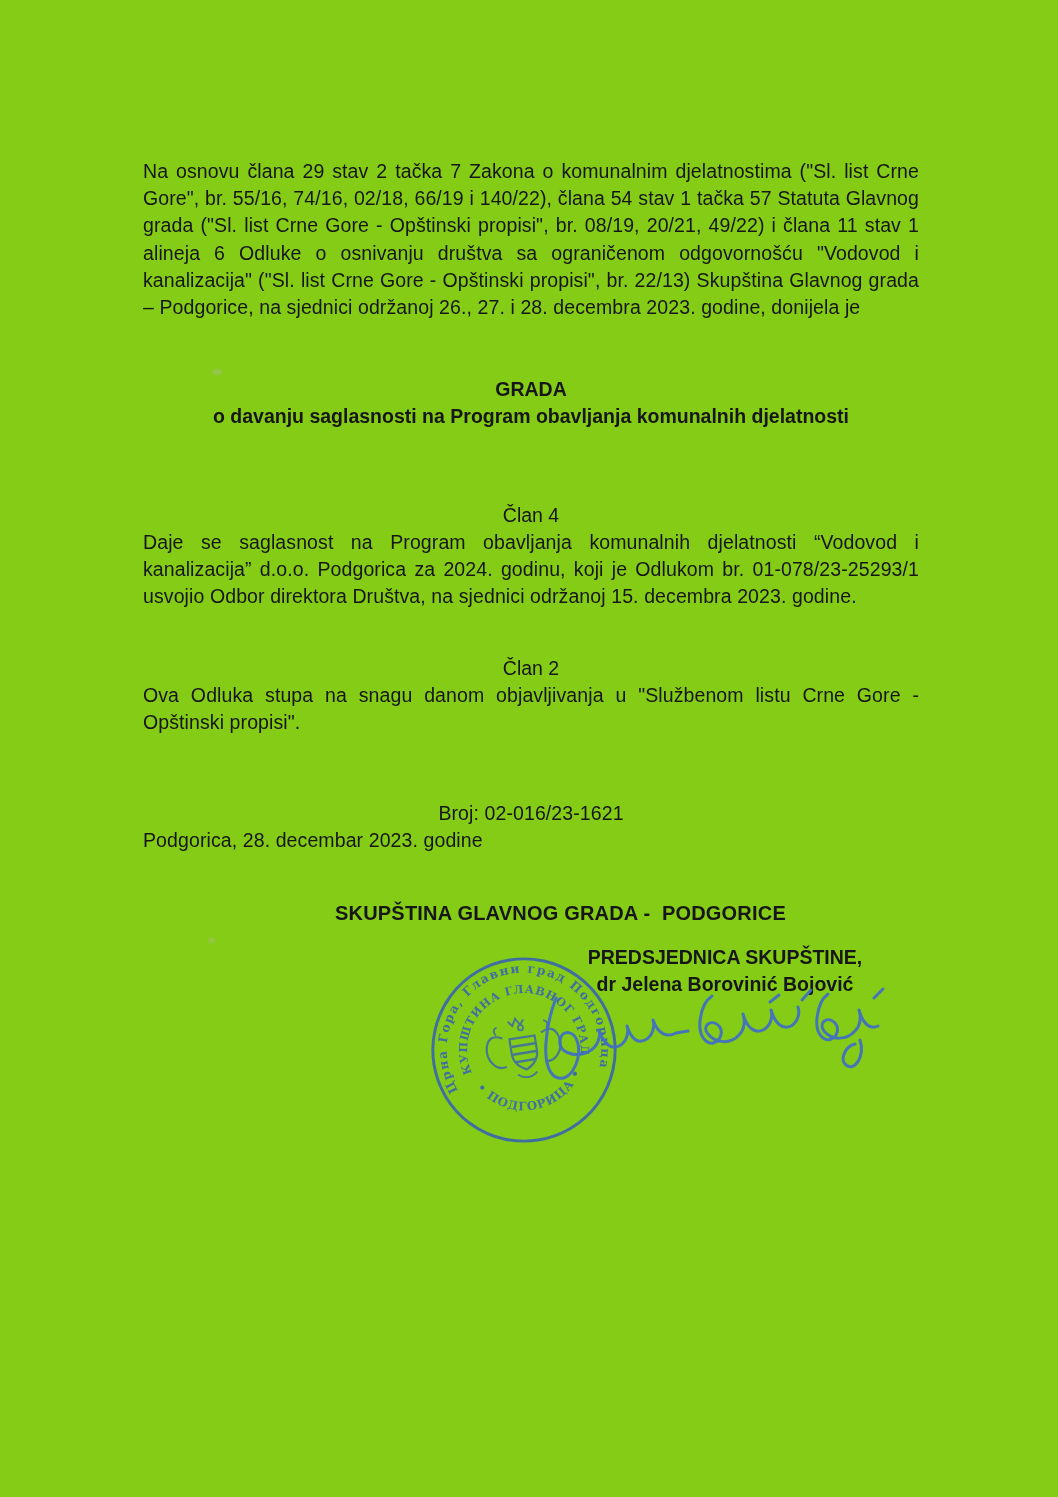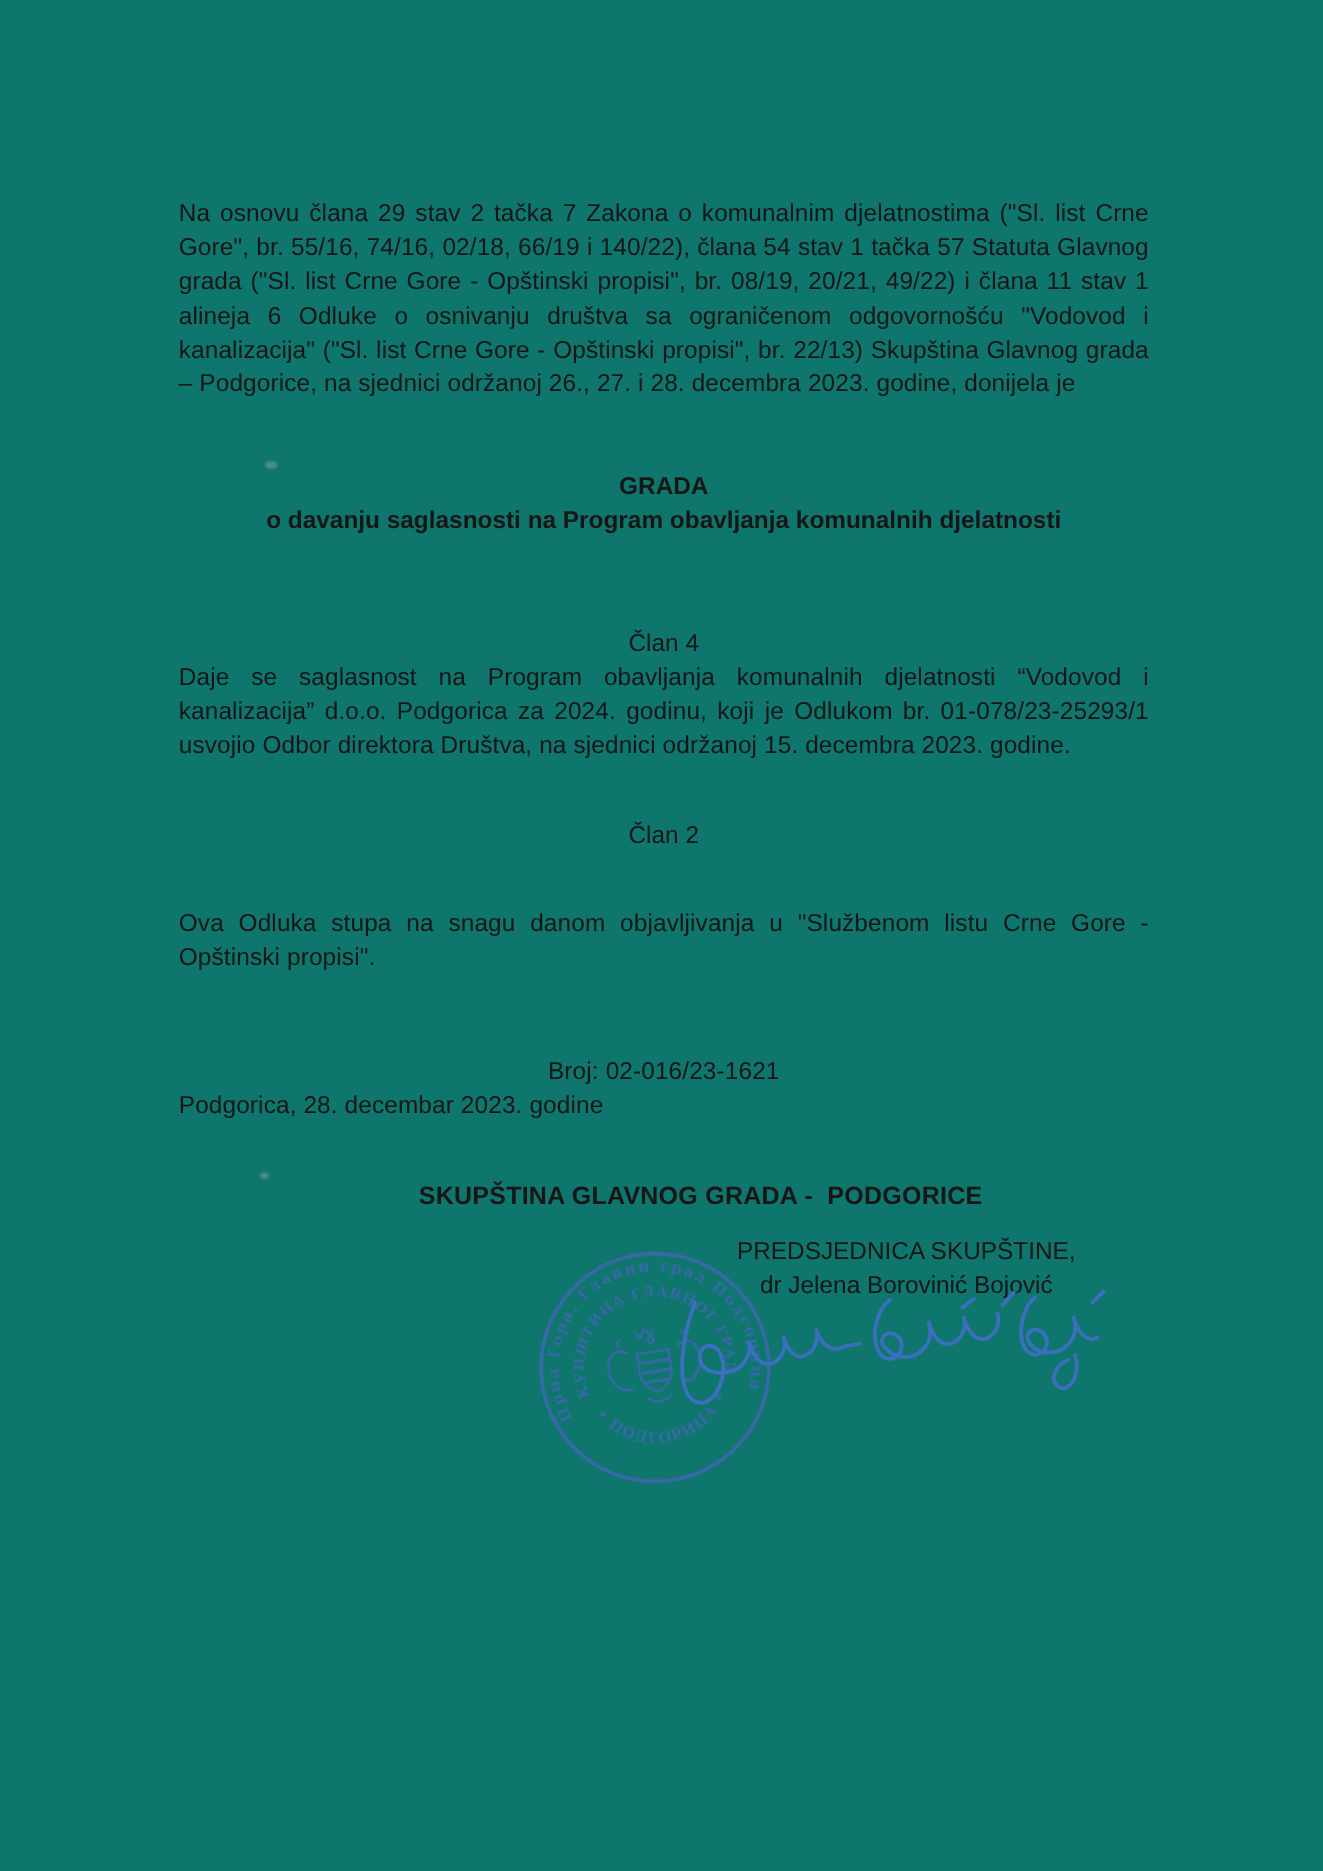--- a/index.html
+++ b/index.html
@@ -1,19 +1,19 @@
 <!DOCTYPE html>
 <html lang="me"><head>
 <meta charset="utf-8">
 <style>
   html,body{margin:0;padding:0;background:#e8e8e8;}
   .page{
     position:relative;
     width:1058px;height:1497px;
-    background:#0f766e;
+    background:#84cc16;
     margin:0 auto;
     font-family:"Liberation Sans",sans-serif;
     color:#161616;
     overflow:hidden;
   }
   .content{
     position:absolute;
     left:143px;top:0;
     width:776px;
   }
@@ -26,34 +26,34 @@
   }
   .intro{margin-top:158px;height:192px;}
   .title-block{margin-top:26px;height:82px;text-align:center;font-weight:bold;}
   .title-line{font-size:19.5px;line-height:27.2px;}
   .article-heading{
     margin-top:44px;height:27px;
     text-align:center;font-size:19.5px;line-height:27.2px;
   }
   .article-heading.second{margin-top:16px;}
   .article-text-1{height:110px;}
-  .article-text-2{height:56px;margin-top:44px;}
+  .article-text-2{height:56px;}
   .number-line{margin-top:62px;height:27px;text-align:center;}
   .place-line{height:27px;text-align:left;}
   .issuer-line{
     margin-top:46px;height:27px;
     font-weight:bold;font-size:20px;line-height:27px;
     padding-left:192px;text-align:left;
     white-space:pre-wrap;
     letter-spacing:0.2px;
   }
   .sig-area{position:relative;margin-top:13px;height:420px;}
   .signatory{
     position:absolute;left:412px;top:4px;width:340px;
-    text-align:center;font-weight:normal;
+    text-align:center;font-weight:bold;
     font-size:19.5px;line-height:27.2px;
   }
   .stamp{
     position:absolute;left:283px;top:12px;
     width:196px;height:196px;
     transform:rotate(-9deg);
     opacity:0.92;
   }
   .stamp text{
     font-family:"DejaVu Serif",serif;

